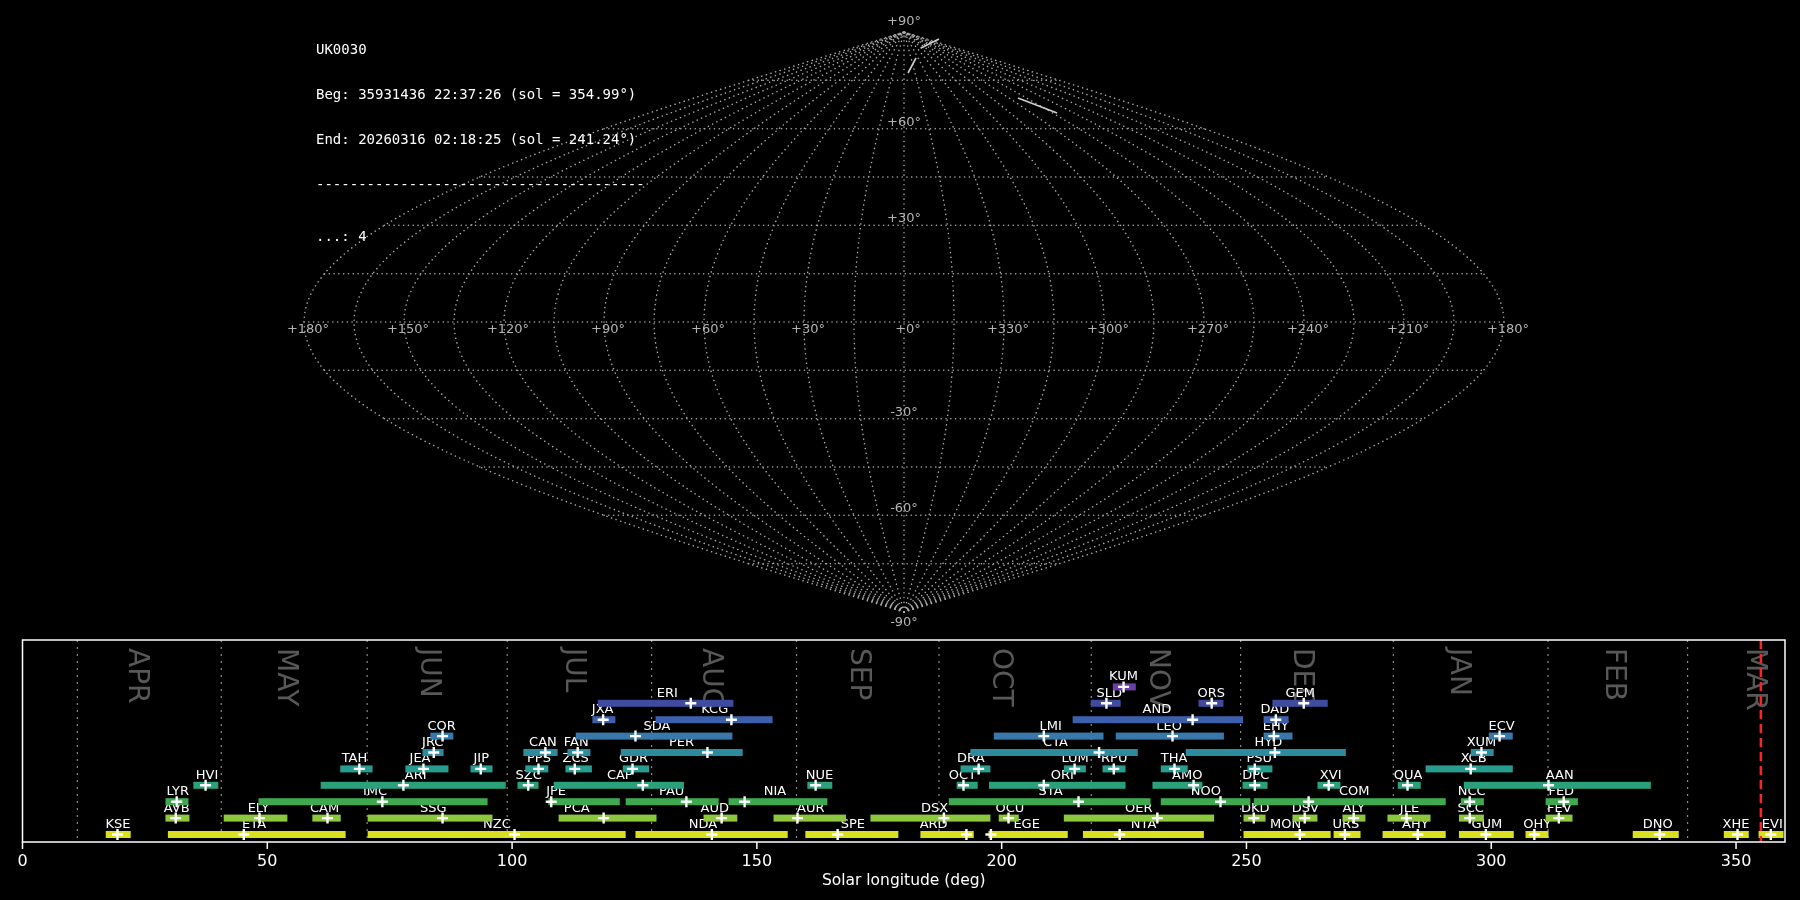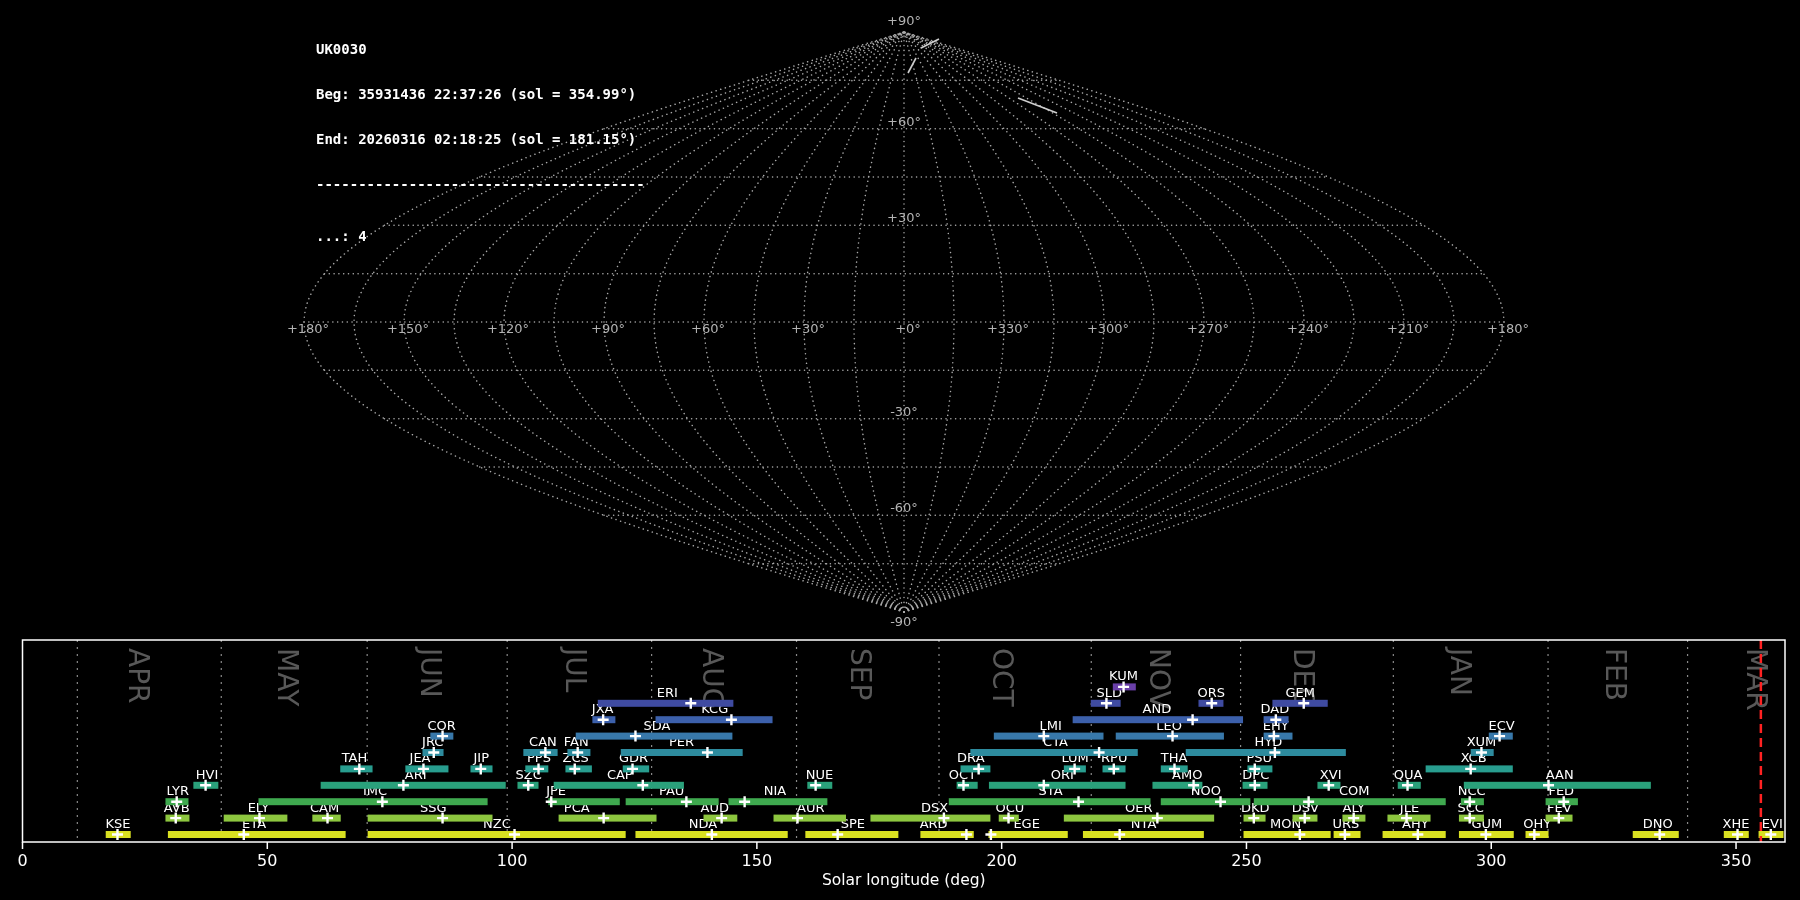--- a/index.html
+++ b/index.html
@@ -1,19 +1,19 @@
 <!DOCTYPE html>
 <html><head>
 <meta charset="utf-8">
 <style>
   html,body{margin:0;padding:0;background:#000;}
   #stage{position:relative;width:1800px;height:900px;background:#000;overflow:hidden;
          font-family:"DejaVu Sans",sans-serif;}
   #obs-header{position:absolute;left:316px;top:12px;color:#fff;
-      font-family:"DejaVu Sans Mono",monospace;font-size:14px;line-height:15px;white-space:pre;font-weight:bold;}
+      font-family:"DejaVu Sans Mono",monospace;font-size:14px;line-height:15px;white-space:pre;}
   #obs-header .count{margin-top:7px;}
   svg text{font-family:"DejaVu Sans",sans-serif;}
 </style>
 </head>
 <body>
 
 <div id="stage">
 
   <svg id="fig-svg" width="1800" height="900" viewBox="0 0 1800 900">
     <g id="sky-map">
@@ -383,18 +383,18 @@
         <text x="1491.25" y="866" fill="#fff" font-size="16" text-anchor="middle">300</text>
         <line x1="1736.0416666666667" y1="842" x2="1736.0416666666667" y2="849" stroke="#fff" stroke-width="1.5"></line>
         <text x="1736.0416666666667" y="866" fill="#fff" font-size="16" text-anchor="middle">350</text>
         <text x="903.75" y="885" fill="#fff" font-size="15.5" text-anchor="middle">Solar longitude (deg)</text>
       </g>
   </svg>
 
   <div id="obs-header">
     <div>UK0030</div>
     <div>Beg: 35931436 22:37:26 (sol = 354.99°)</div>
-    <div>End: 20260316 02:18:25 (sol = 181.15°)</div>
+    <div>End: 20260316 02:18:25 (sol = 241.24°)</div>
     <div>---------------------------------------</div>
     <div class="count">...: 4</div>
   </div>
 
 </div>
 
 </body></html>

